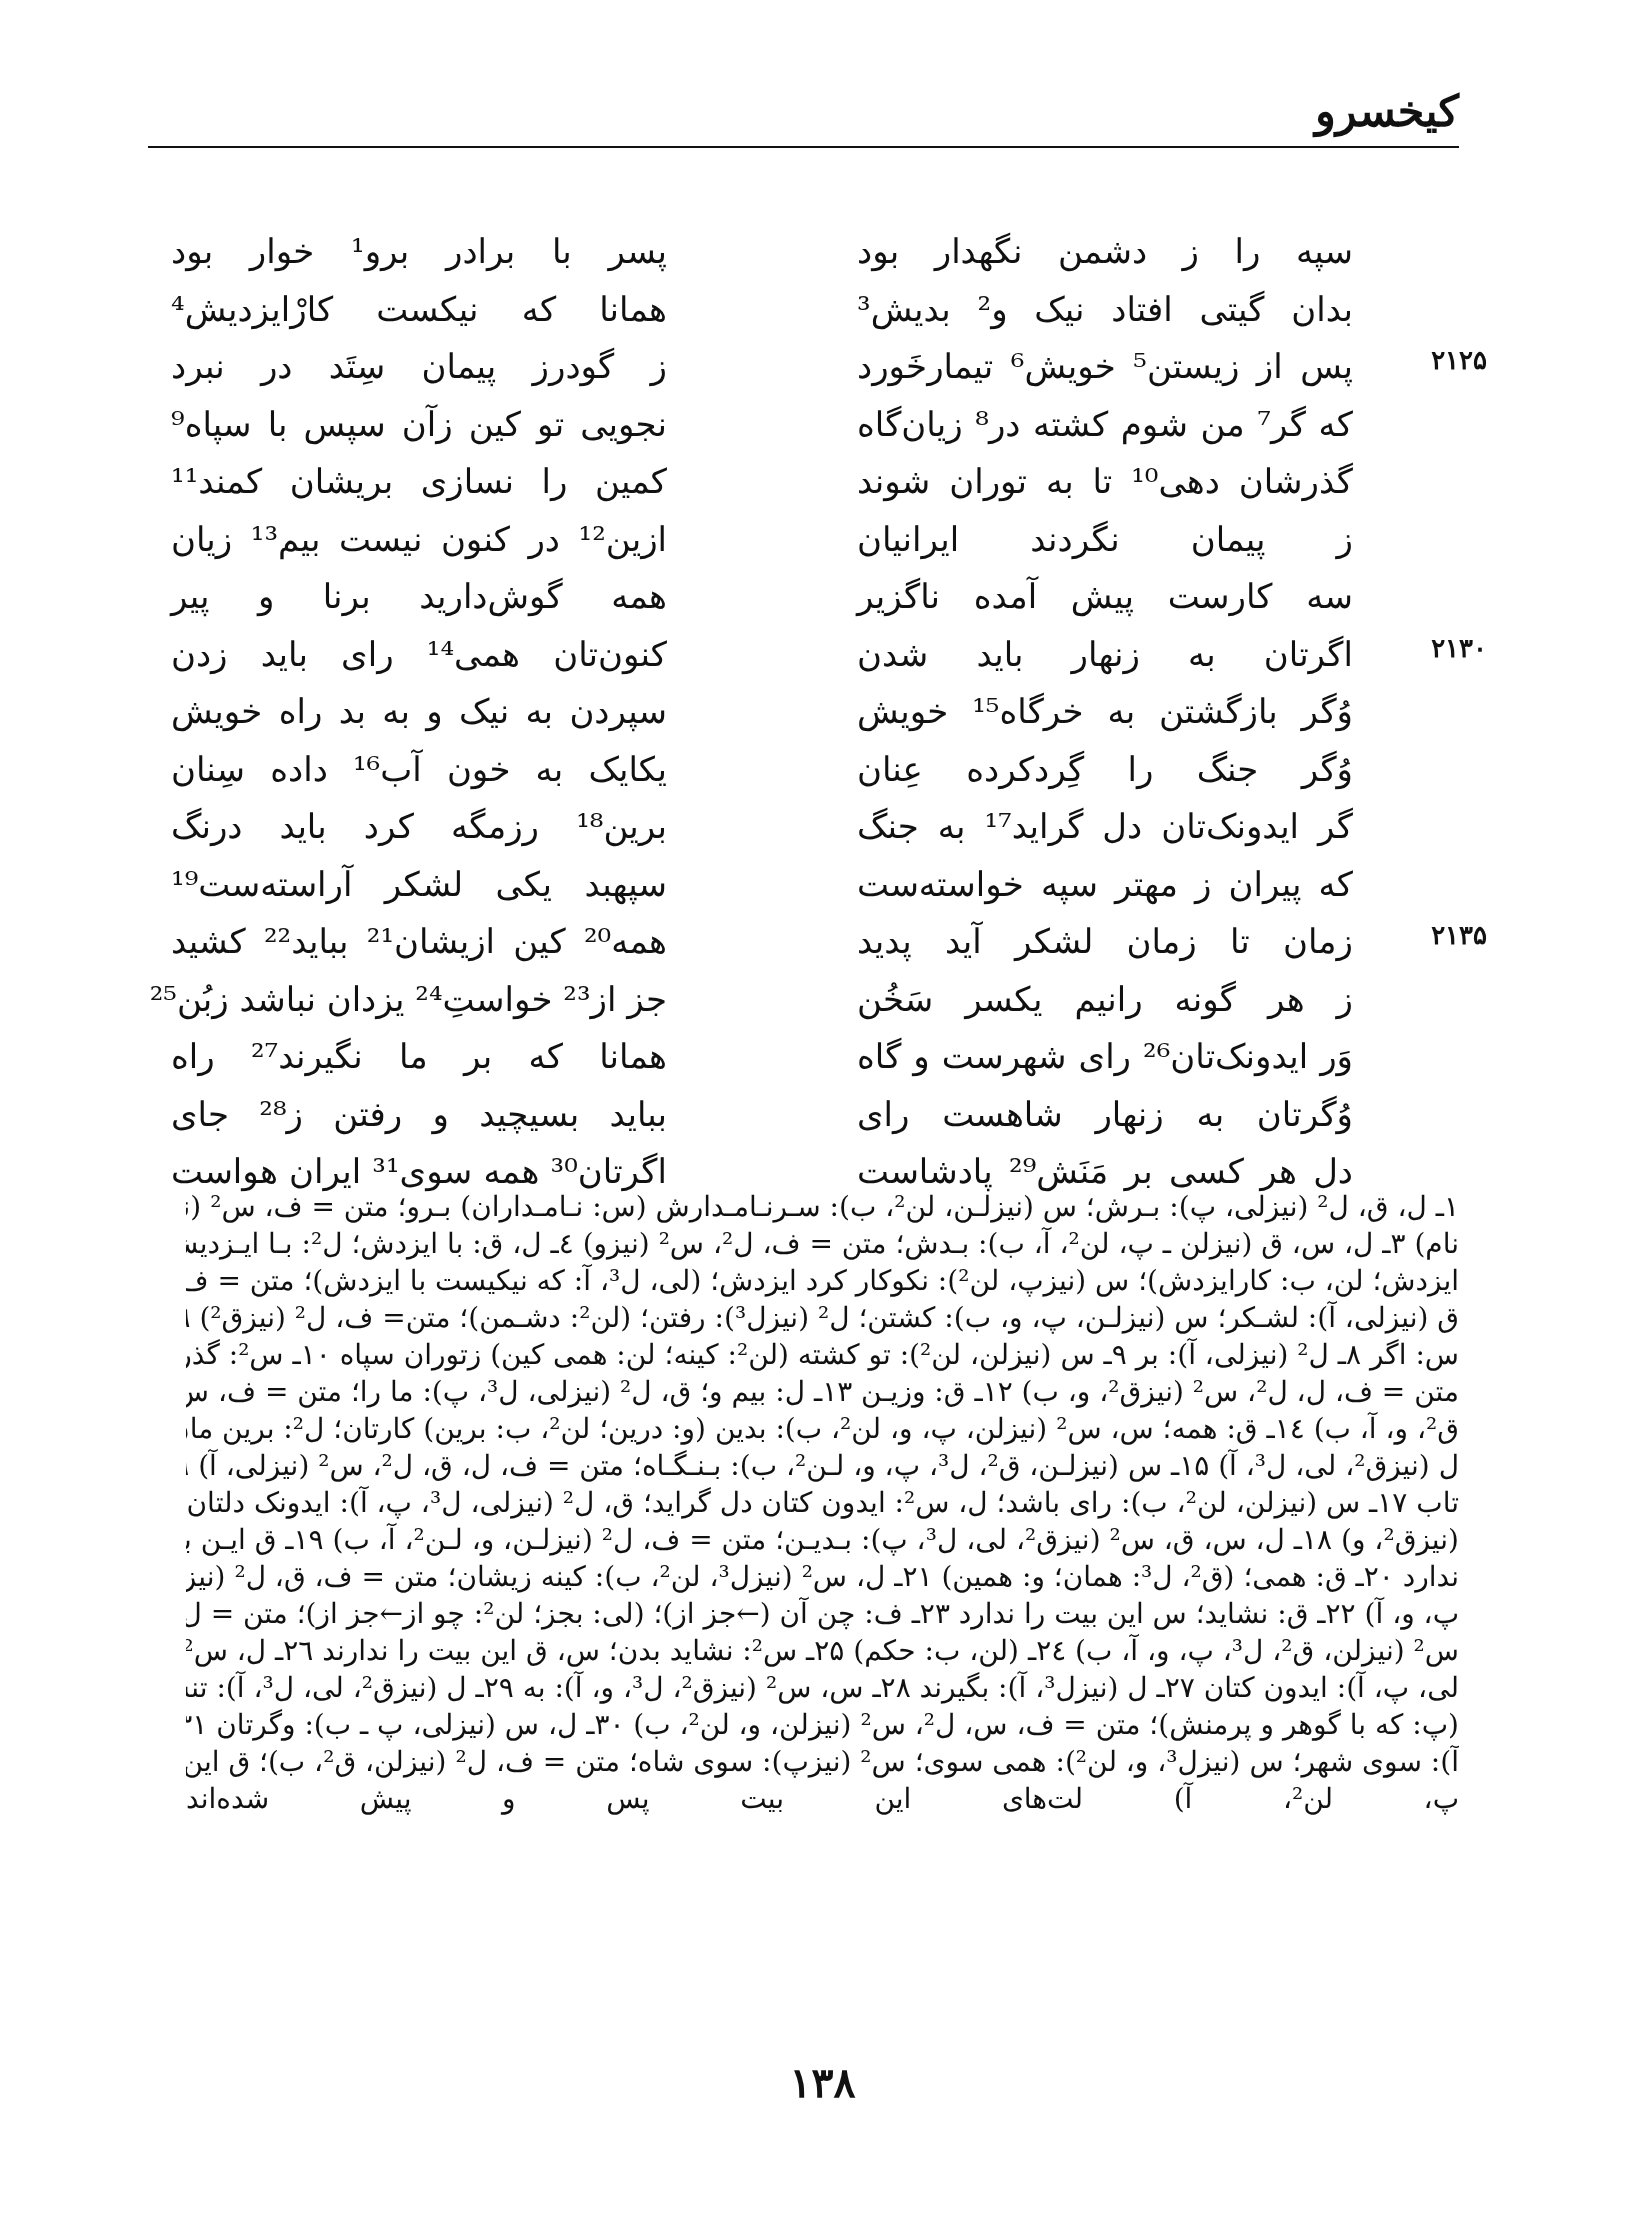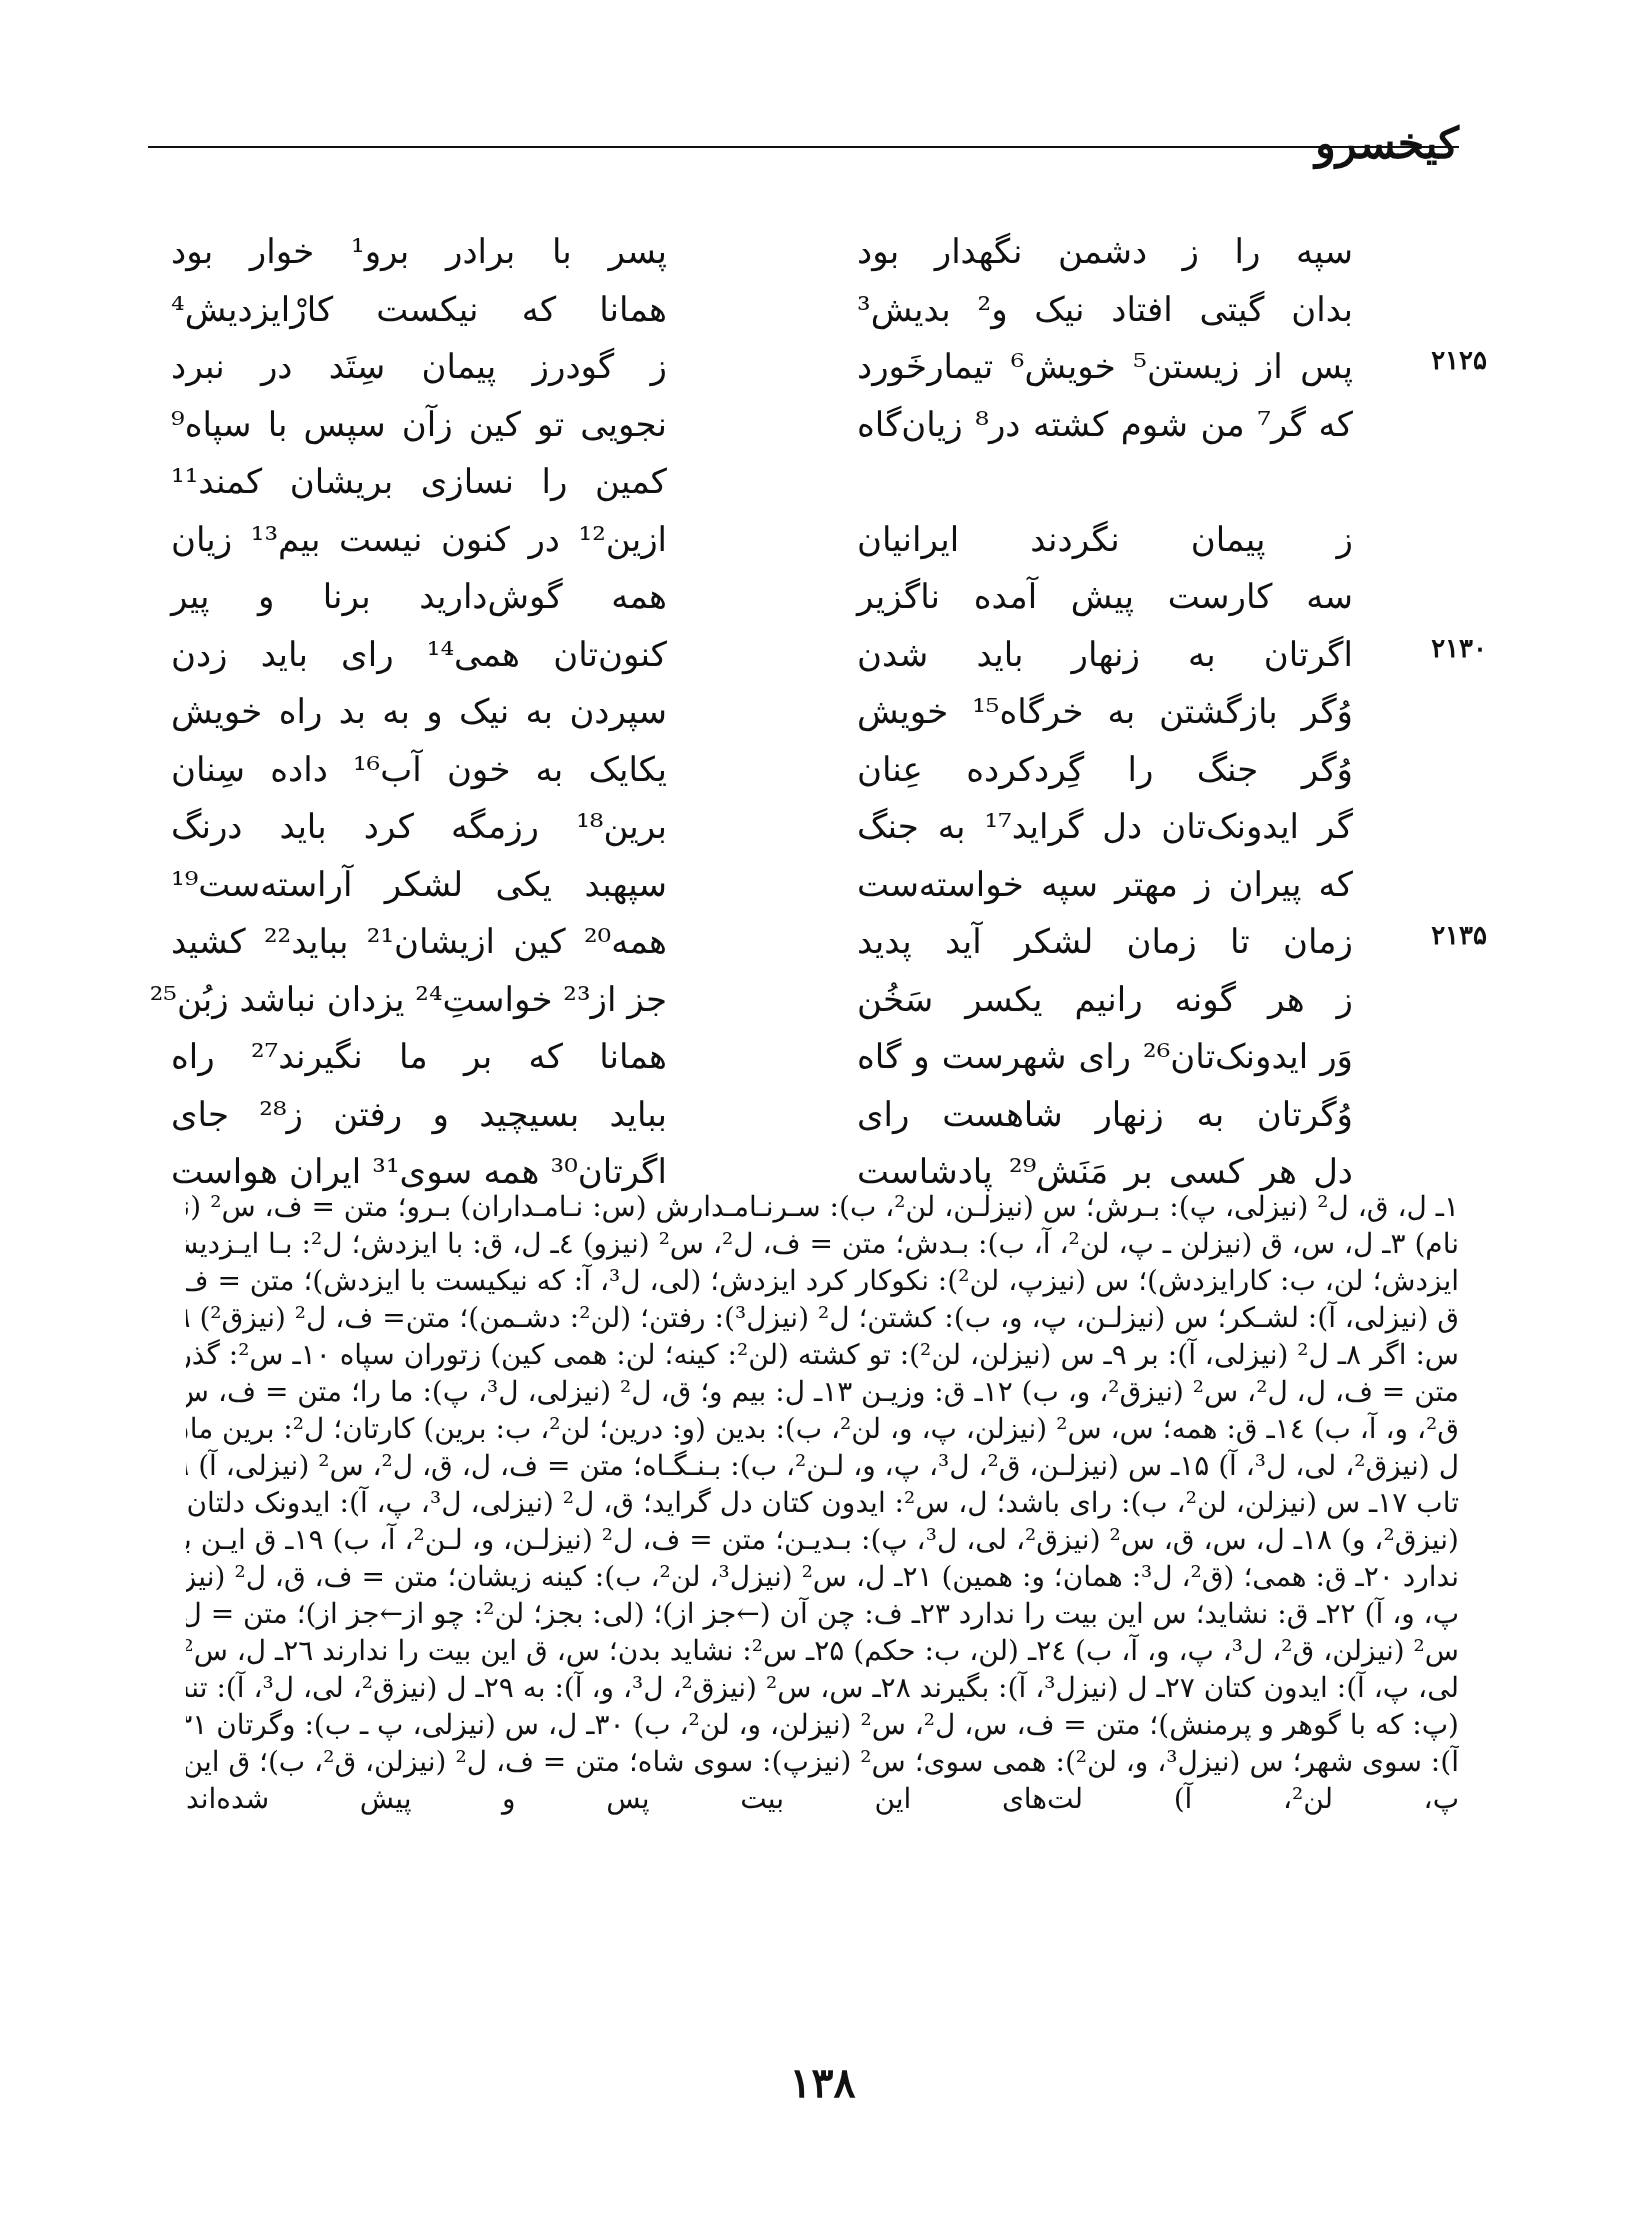--- a/index.html
+++ b/index.html
@@ -3,21 +3,21 @@
 <meta charset="utf-8">
 <style>
   html, body { margin: 0; padding: 0; background: #ffffff; }
   body {
     width: 1645px; height: 2227px; position: relative; overflow: hidden;
     font-family: "DejaVu Serif", "Liberation Serif", serif; color: #111;
   }
   .page { position: absolute; inset: 0; direction: rtl; }
   .running-head {
     position: absolute; top: 90px; right: 186px;
-    font-size: 43px; font-weight: bold; line-height: 1; margin-top: 32px;
+    font-size: 43px; font-weight: bold; line-height: 1;
   }
   .head-rule {
     position: absolute; top: 146px; left: 148px; right: 186px;
     height: 0; border-top: 2.8px solid #111;
   }
   .verse-area {
     position: absolute; top: 220px; right: 0; left: 0; height: 978px;
   }
   .verse-row {
     position: absolute; right: 0; left: 0; height: 63px;
@@ -66,20 +66,21 @@
         <div class="hemistich hemi-right">پس از زیستن⁵ خویش⁶ تیمارخَورد</div>
         <div class="hemistich hemi-left">ز گودرز پیمان سِتَد در نبرد</div>
       </div>
       <div class="verse-row" style="top: 173px;">
         <div class="line-num"></div>
         <div class="hemistich hemi-right">که گر⁷ من شوم کشته در⁸ زیان‌گاه</div>
         <div class="hemistich hemi-left">نجویی تو کین زآن سپس با سپاه⁹</div>
       </div>
       <div class="verse-row" style="top: 230px;">
         <div class="line-num"></div>
+        <div class="hemistich hemi-right">گذرشان دهی¹⁰ تا به توران شوند</div>
         <div class="hemistich hemi-left">کمین را نسازی بریشان کمند¹¹</div>
       </div>
       <div class="verse-row" style="top: 288px;">
         <div class="line-num"></div>
         <div class="hemistich hemi-right">ز پیمان نگردند ایرانیان</div>
         <div class="hemistich hemi-left">ازین¹² در کنون نیست بیم¹³ زیان</div>
       </div>
       <div class="verse-row" style="top: 345px;">
         <div class="line-num"></div>
         <div class="hemistich hemi-right">سه کارست پیش آمده ناگزیر</div>

